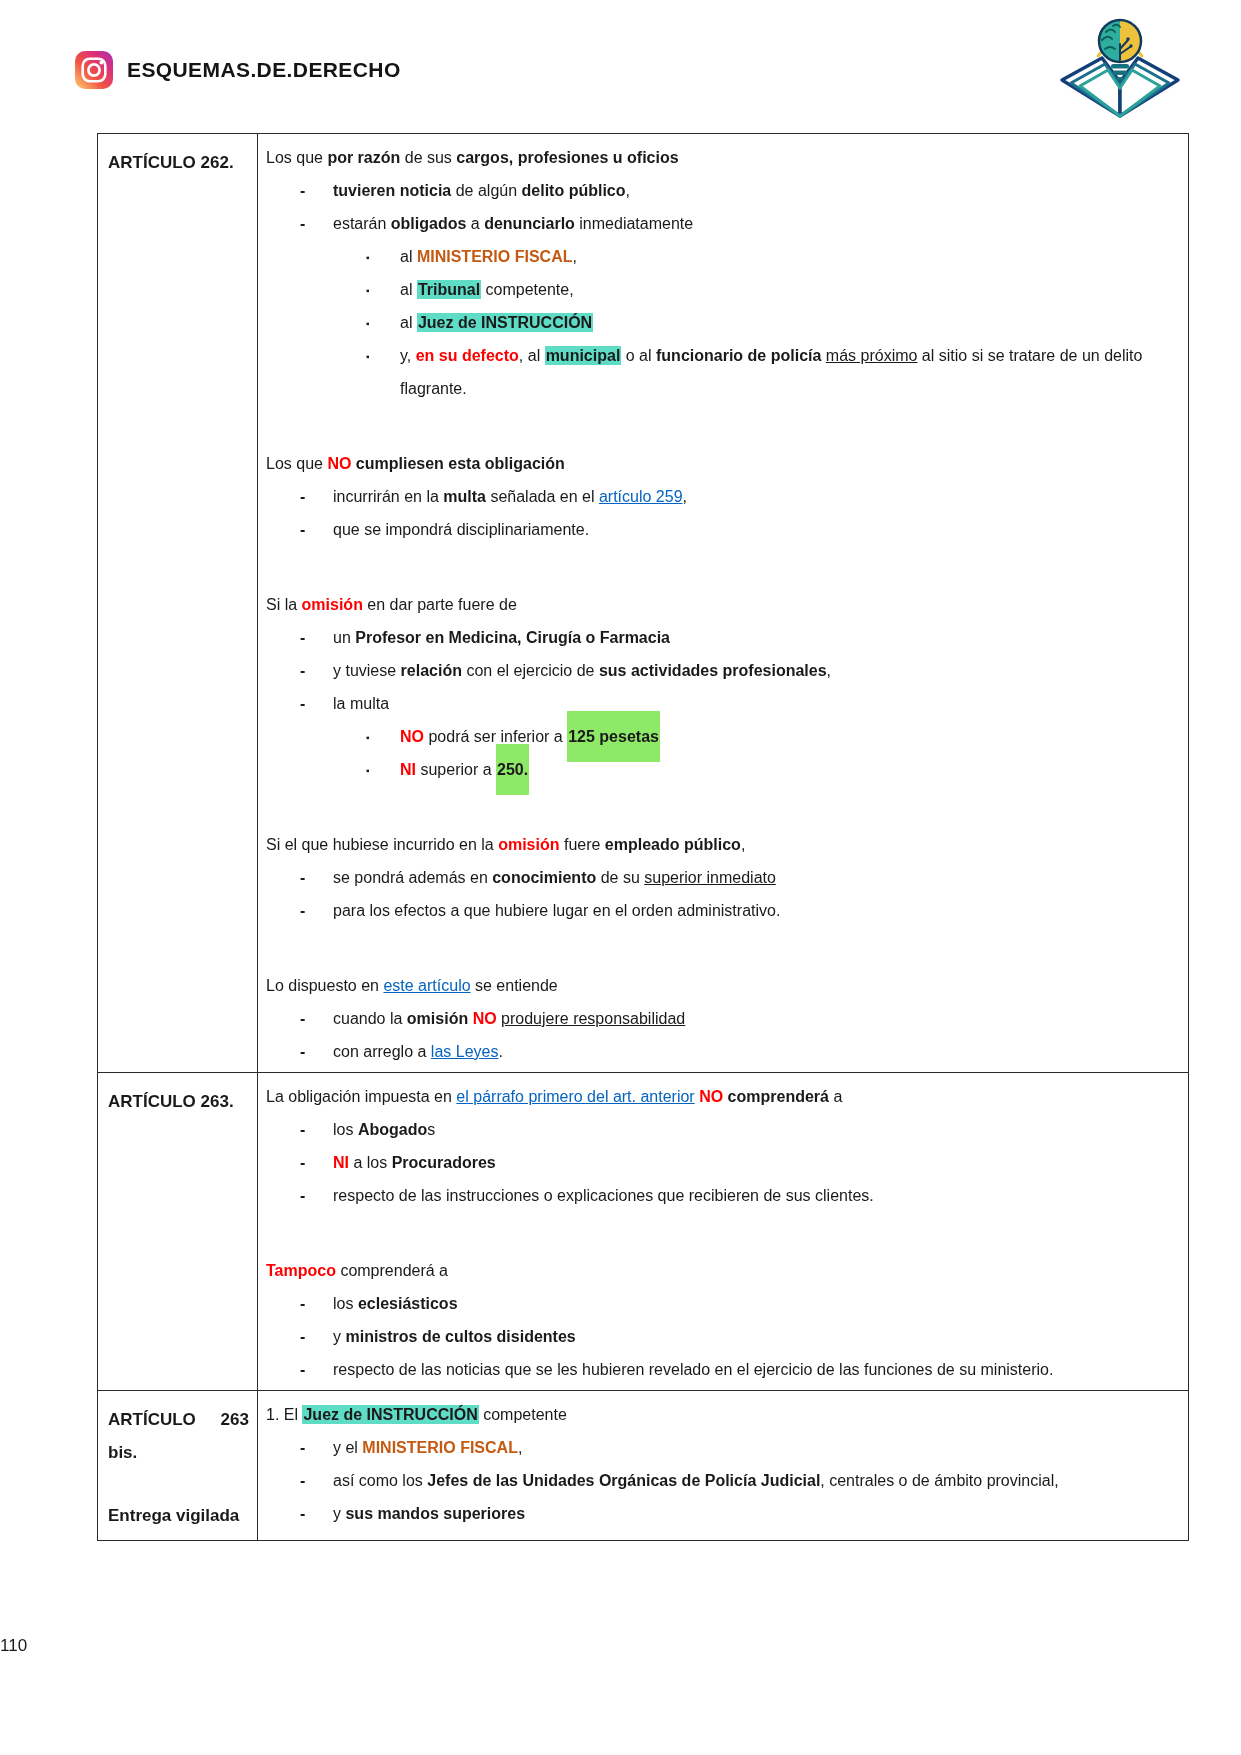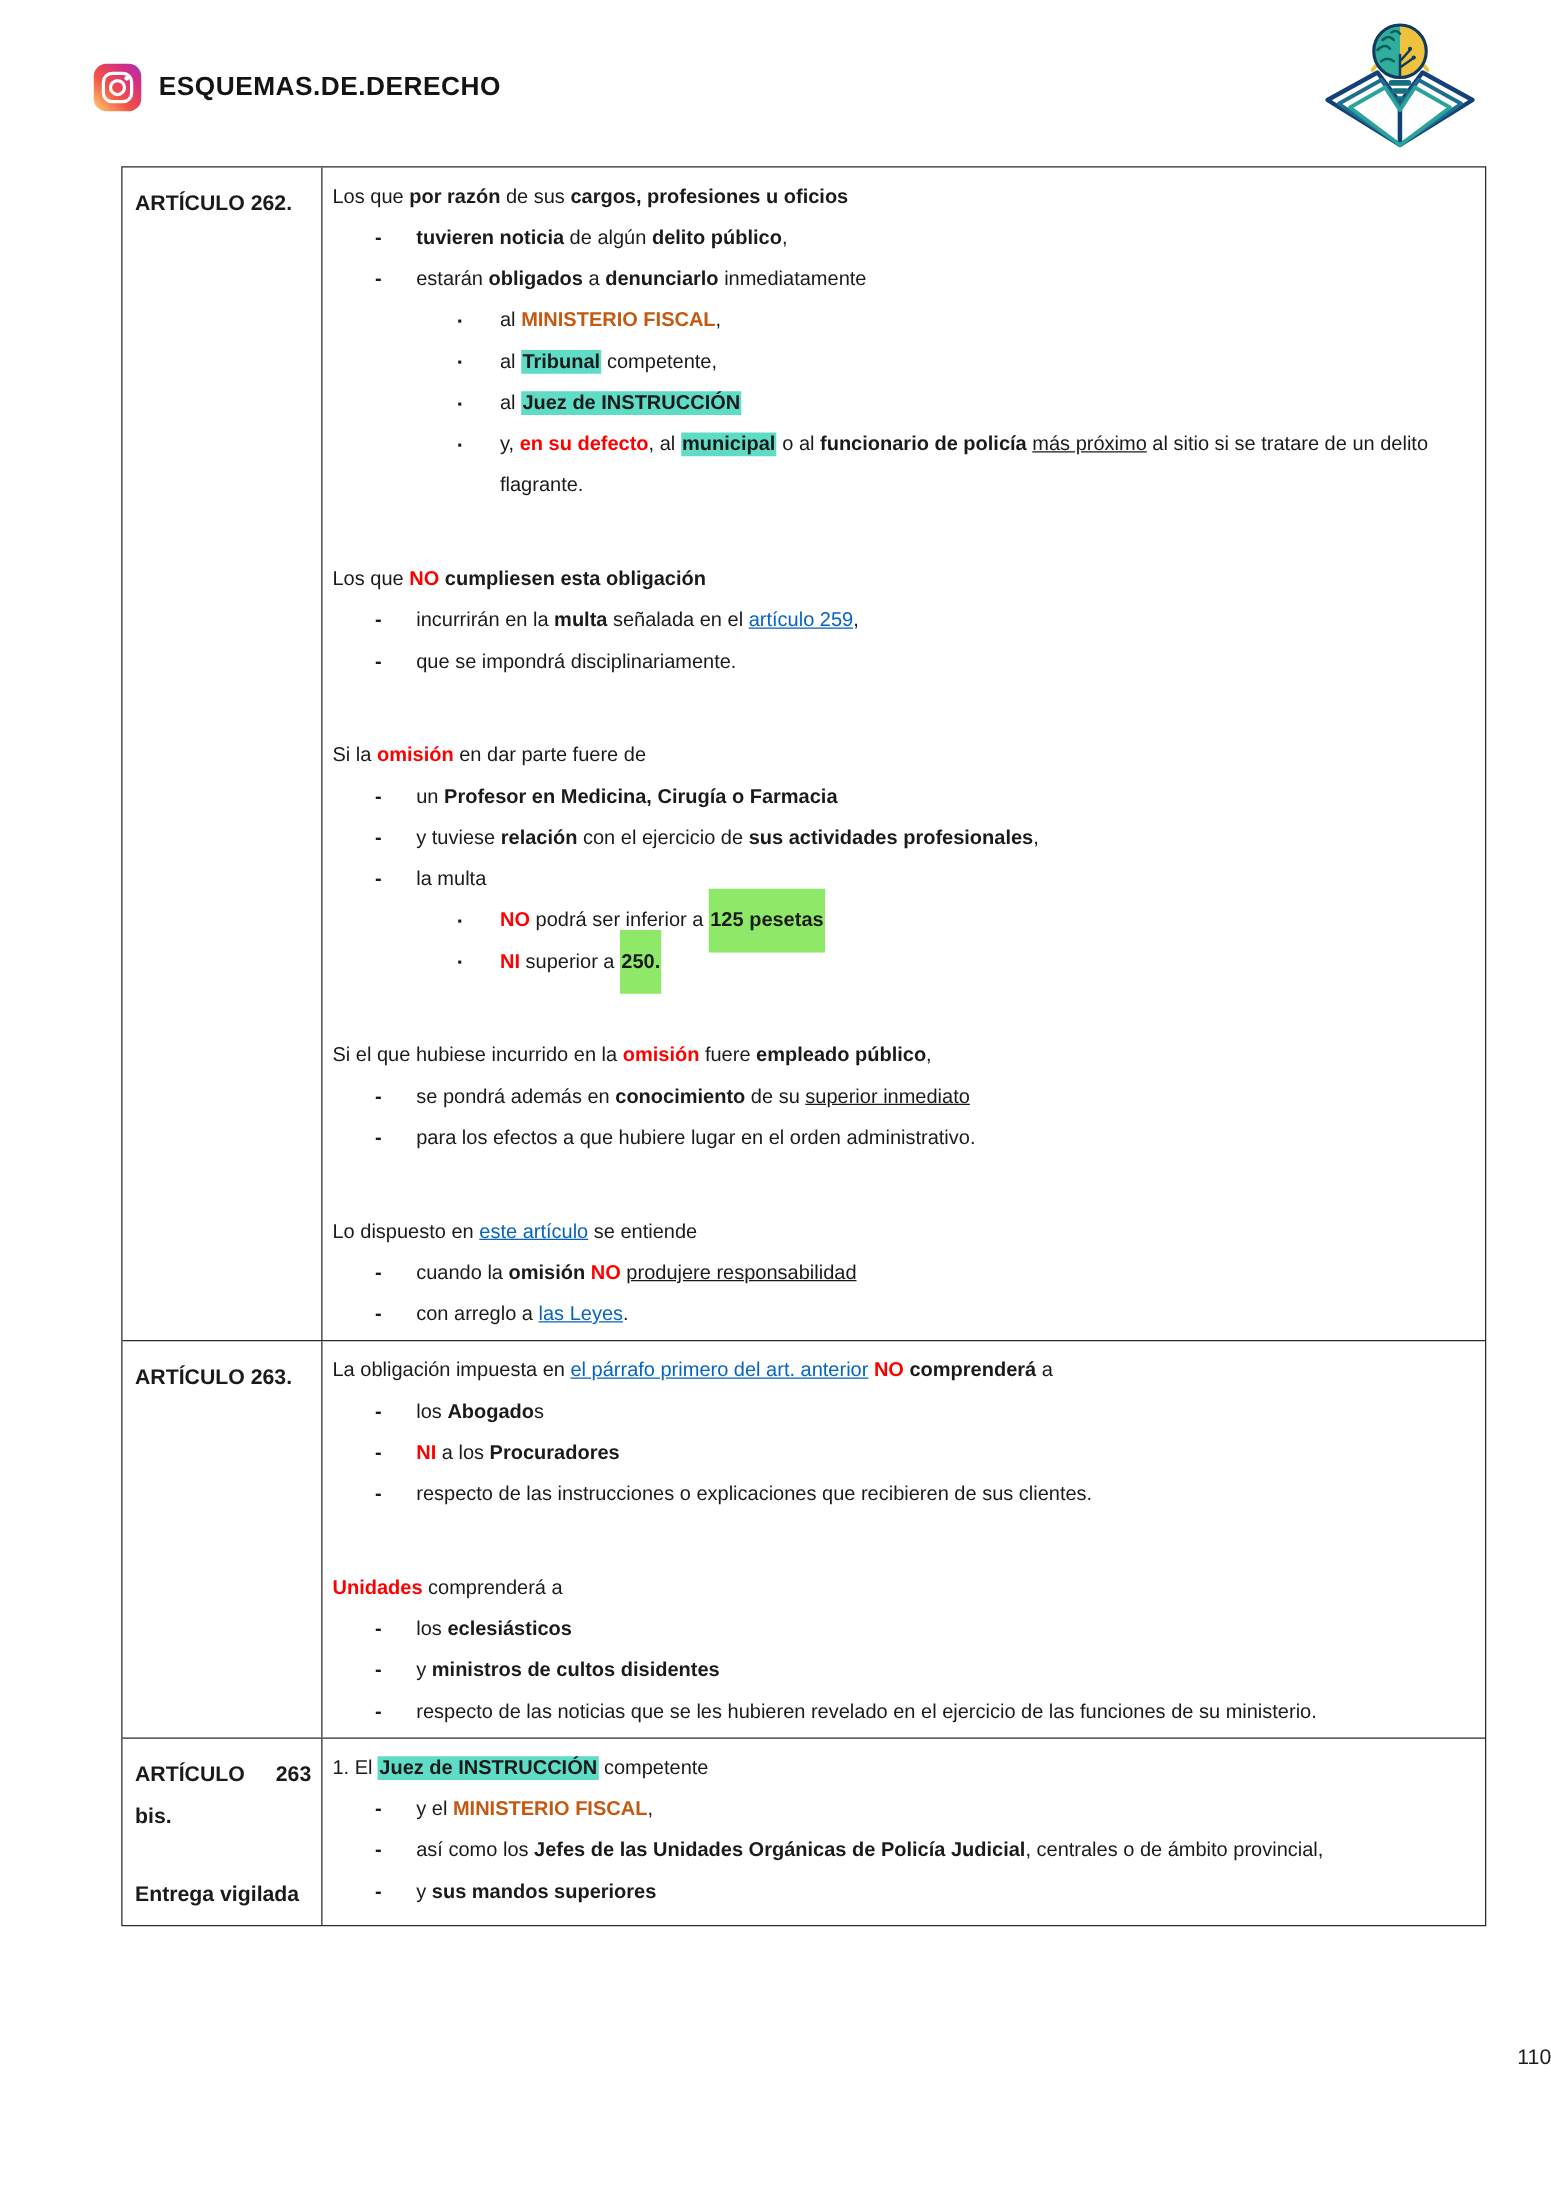--- a/index.html
+++ b/index.html
@@ -40,21 +40,21 @@
   .label-cell .spacer{height:30px;}
   
   .b{font-weight:700;}
   .u{text-decoration:underline;}
   .c-red{color:var(--red);}
   .c-orange{color:var(--orange);margin-top:40px;}
   .hl-teal{background:var(--hl-teal);padding:1px 1px;}
   .hl-green{background:var(--hl-green);padding:17px 1px;}
   .link{color:var(--link);text-decoration:underline;cursor:pointer;}
   
-  .page-footer{position:absolute;left:0;top:1636px;width:100%;text-align:right;font-size:17px;}
+  .page-footer{position:absolute;left:0;top:1636px;width:100%;text-align:left;font-size:17px;}
 </style>
 </head>
 <body>
 
 <div class="page">
 
   <div class="brand">
     <svg width="40" height="40" viewBox="0 0 40 40">
       <defs>
         <linearGradient id="ig" x1="0" y1="1" x2="1" y2="0">
@@ -136,21 +136,21 @@
       <div class="row row-2">
         <div class="cell label-cell">
           <div class="para lvl-0"><span class="b">ARTÍCULO 263.</span></div>
         </div>
         <div class="cell content-cell">
           <div class="para lvl-0"><span class="">La obligación impuesta en </span><span class="link">el párrafo primero del art. anterior</span><span class=""> </span><span class="b c-red">NO</span><span class=""> </span><span class="b">comprenderá</span><span class=""> a</span></div>
           <div class="para lvl-1"><span class="bullet">-</span><span class="">los </span><span class="b">Abogado</span><span class="">s</span></div>
           <div class="para lvl-1"><span class="bullet">-</span><span class="b c-red">NI</span><span class=""> a los </span><span class="b">Procuradores</span></div>
           <div class="para lvl-1"><span class="bullet">-</span><span class="">respecto de las instrucciones o explicaciones que recibieren de sus clientes.</span></div>
           <div class="spacer"></div>
-          <div class="para lvl-0"><span class="b c-red">Unidades</span><span class=""> comprenderá a</span></div>
+          <div class="para lvl-0"><span class="b c-red">Tampoco</span><span class=""> comprenderá a</span></div>
           <div class="para lvl-1"><span class="bullet">-</span><span class="">los </span><span class="b">eclesiásticos</span></div>
           <div class="para lvl-1"><span class="bullet">-</span><span class="">y </span><span class="b">ministros de cultos disidentes</span></div>
           <div class="para lvl-1 justify"><span class="bullet">-</span><span class="">respecto de las noticias que se les hubieren revelado en el ejercicio de las funciones de su ministerio.</span></div>
         </div>
       </div>
       <div class="row row-3">
         <div class="cell label-cell">
           <div class="para lvl-0 justify"><span class="b">ARTÍCULO 263 bis.</span></div>
           <div class="spacer"></div>
           <div class="para lvl-0"><span class="b">Entrega vigilada</span></div>

